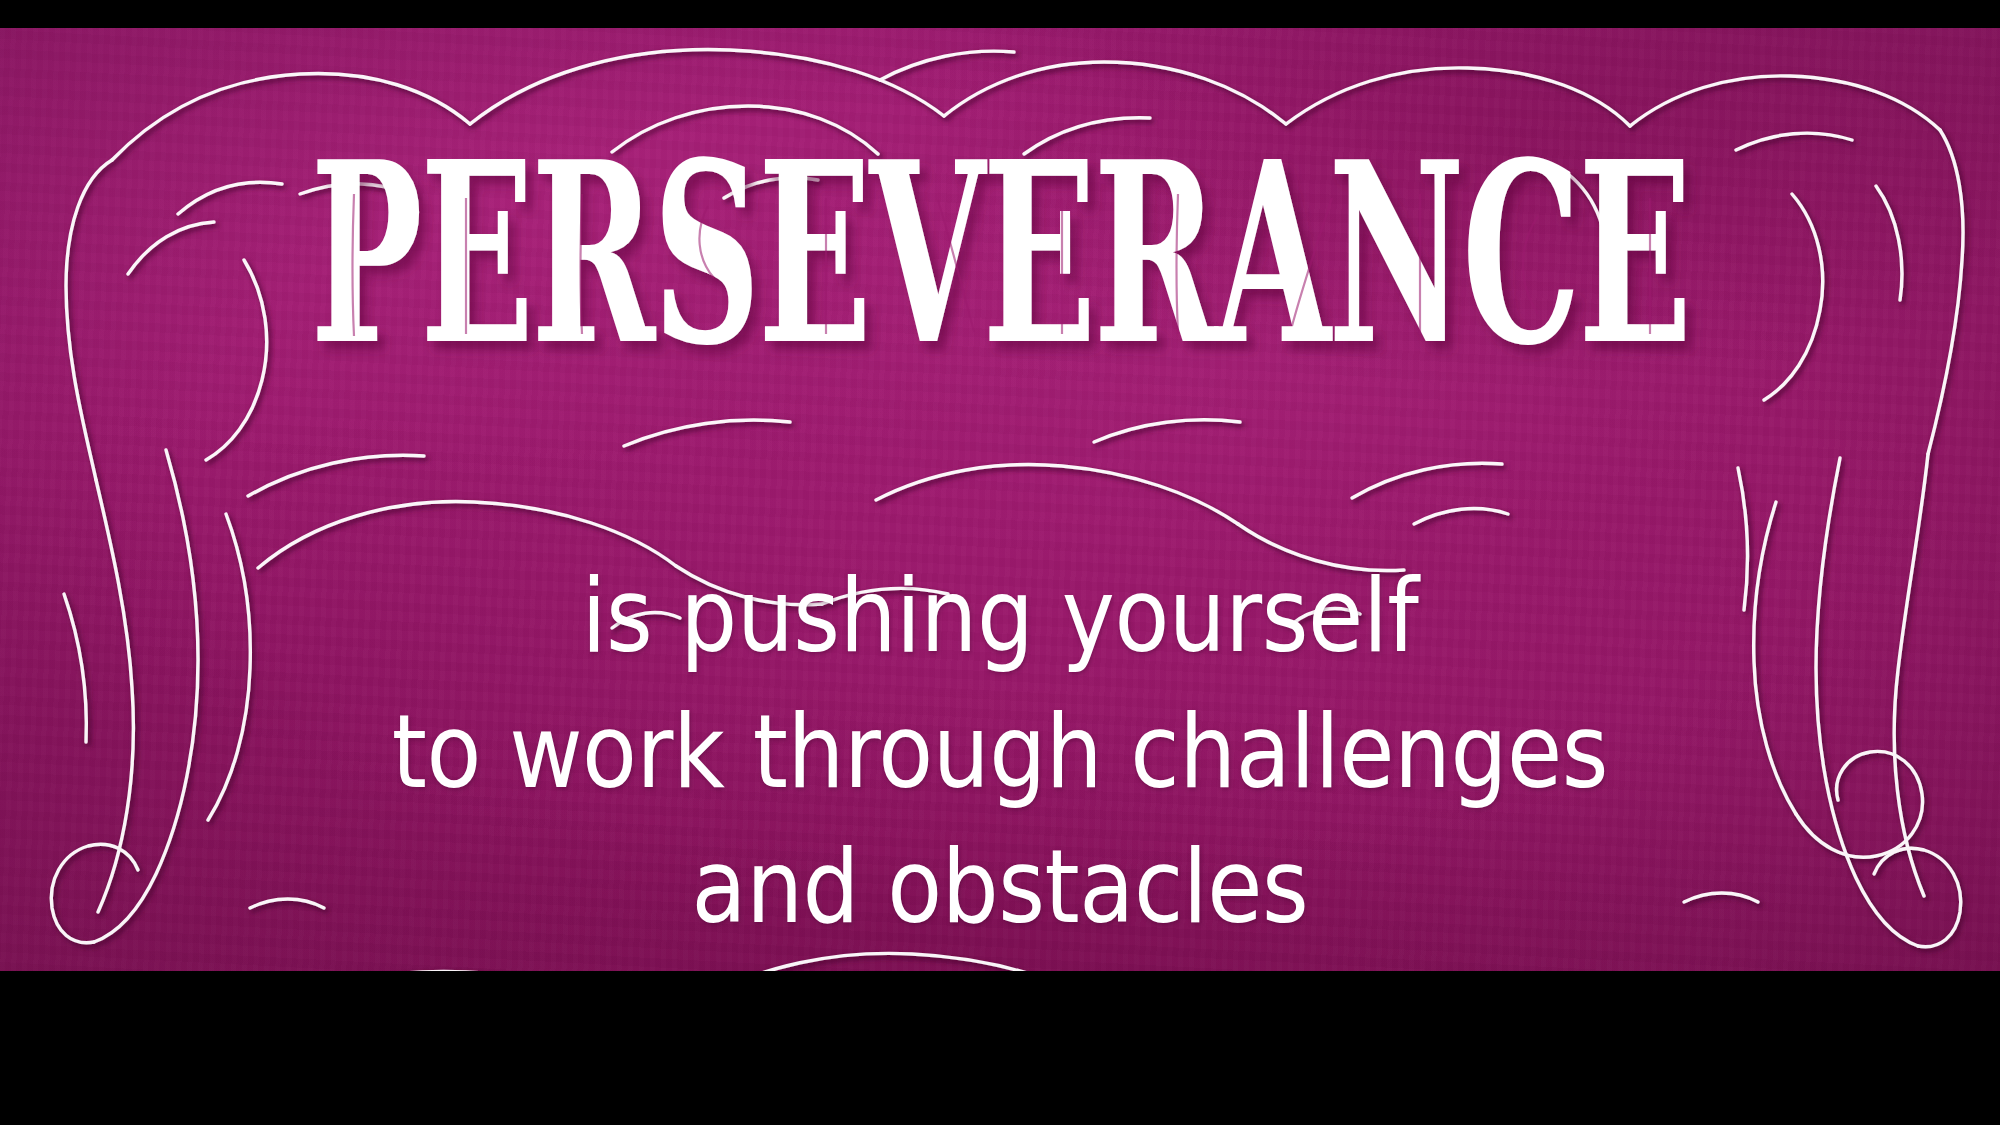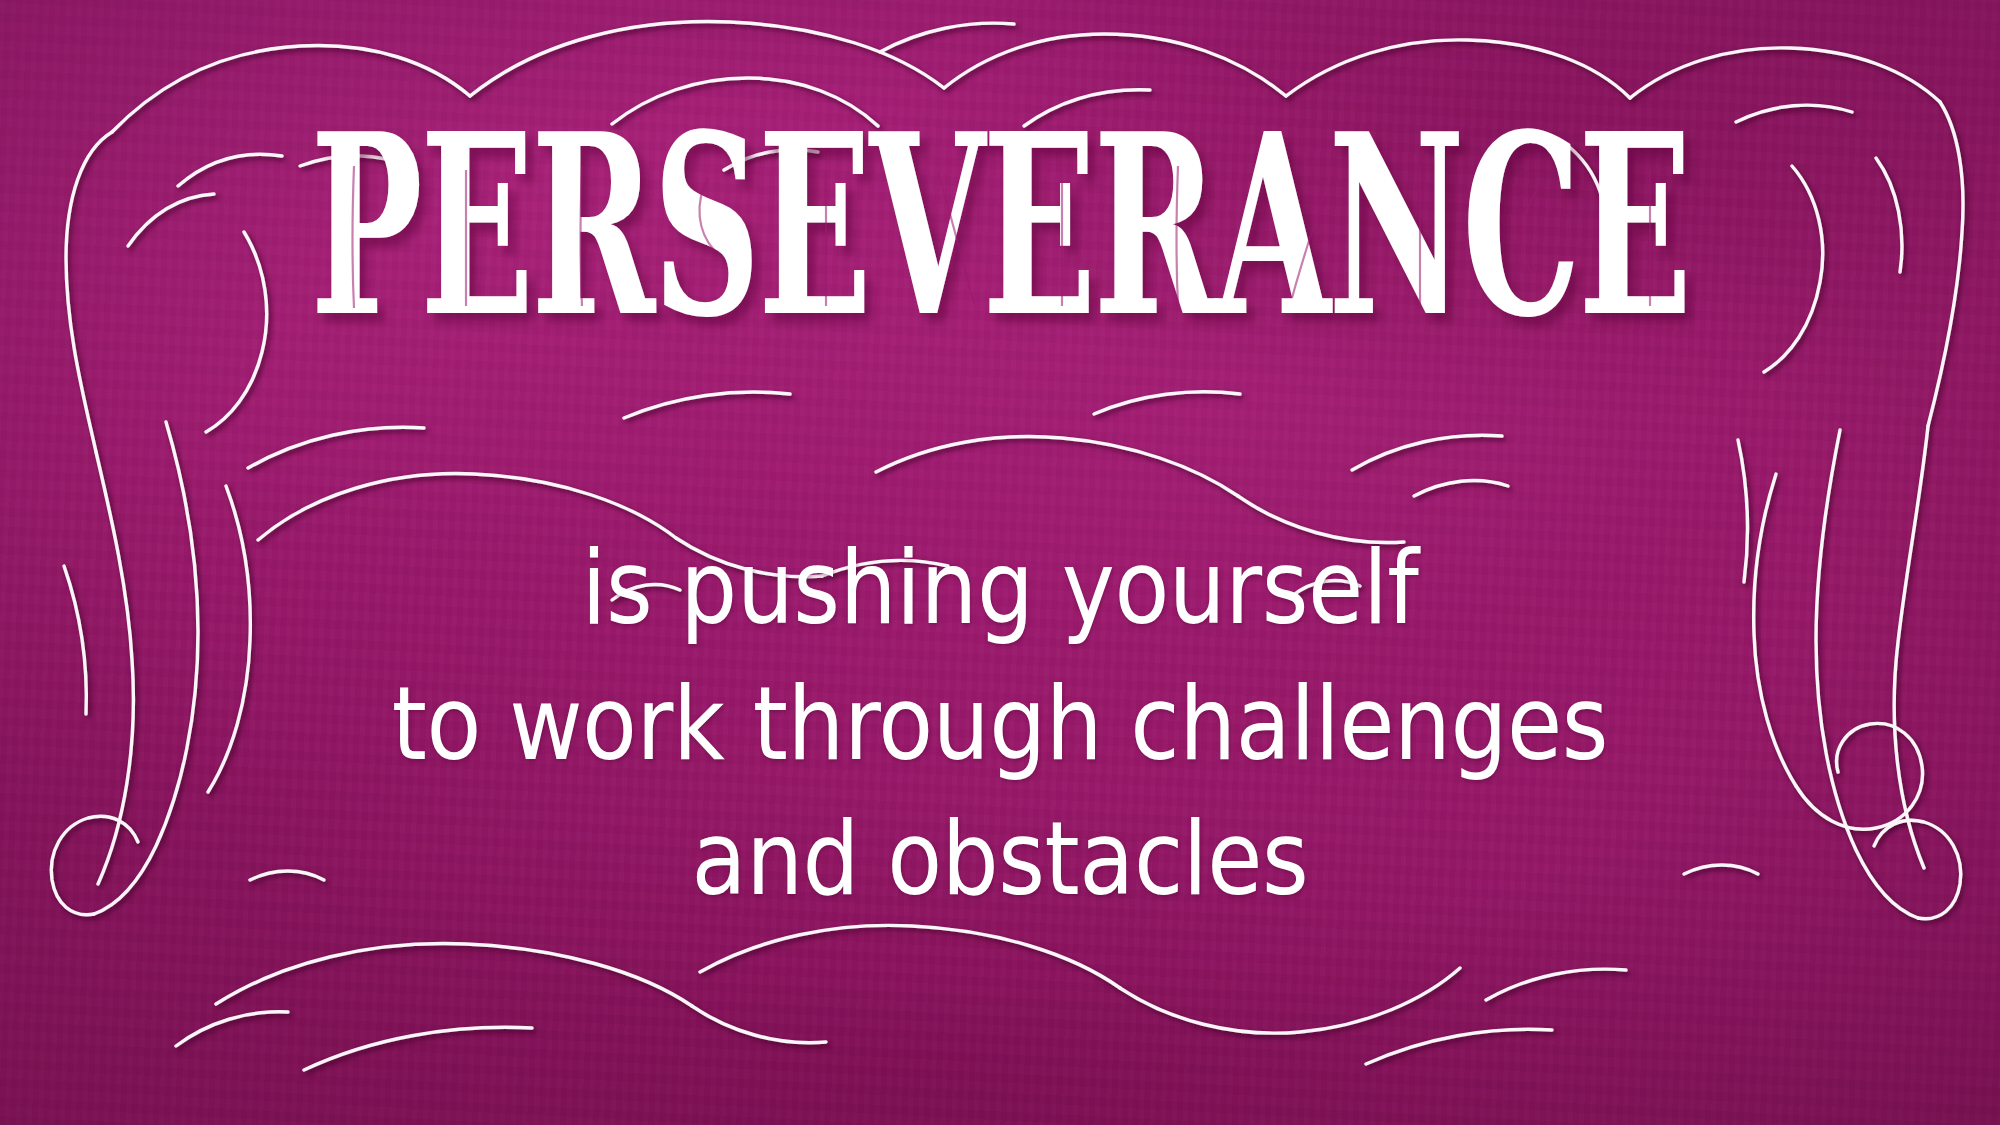--- a/index.html
+++ b/index.html
@@ -3,24 +3,25 @@
 <meta charset="utf-8">
 <style>
   html, body {
     margin: 0;
     padding: 0;
     background: #000;
   }
   .poster {
     position: relative;
     width: 2000px;
-    height: 1125px;
+    height: 943px;
     overflow: hidden;
     font-family: "DejaVu Sans", sans-serif;
     background: #1d4ed8;
+    margin-top: 28px;
   }
 
   
   .bg-base {
     position: absolute;
     inset: 0;
     background:
       radial-gradient(ellipse 60% 48% at 26% 18%,  rgba(180,40,130,0.42) 0%, rgba(180,40,130,0) 62%),
       radial-gradient(ellipse 46% 40% at 76% 12%,  rgba(120,12,78,0.40) 0%,  rgba(120,12,78,0) 66%),
       radial-gradient(ellipse 70% 55% at 50% 52%,  rgba(168,28,120,0.34) 0%, rgba(168,28,120,0) 70%),

